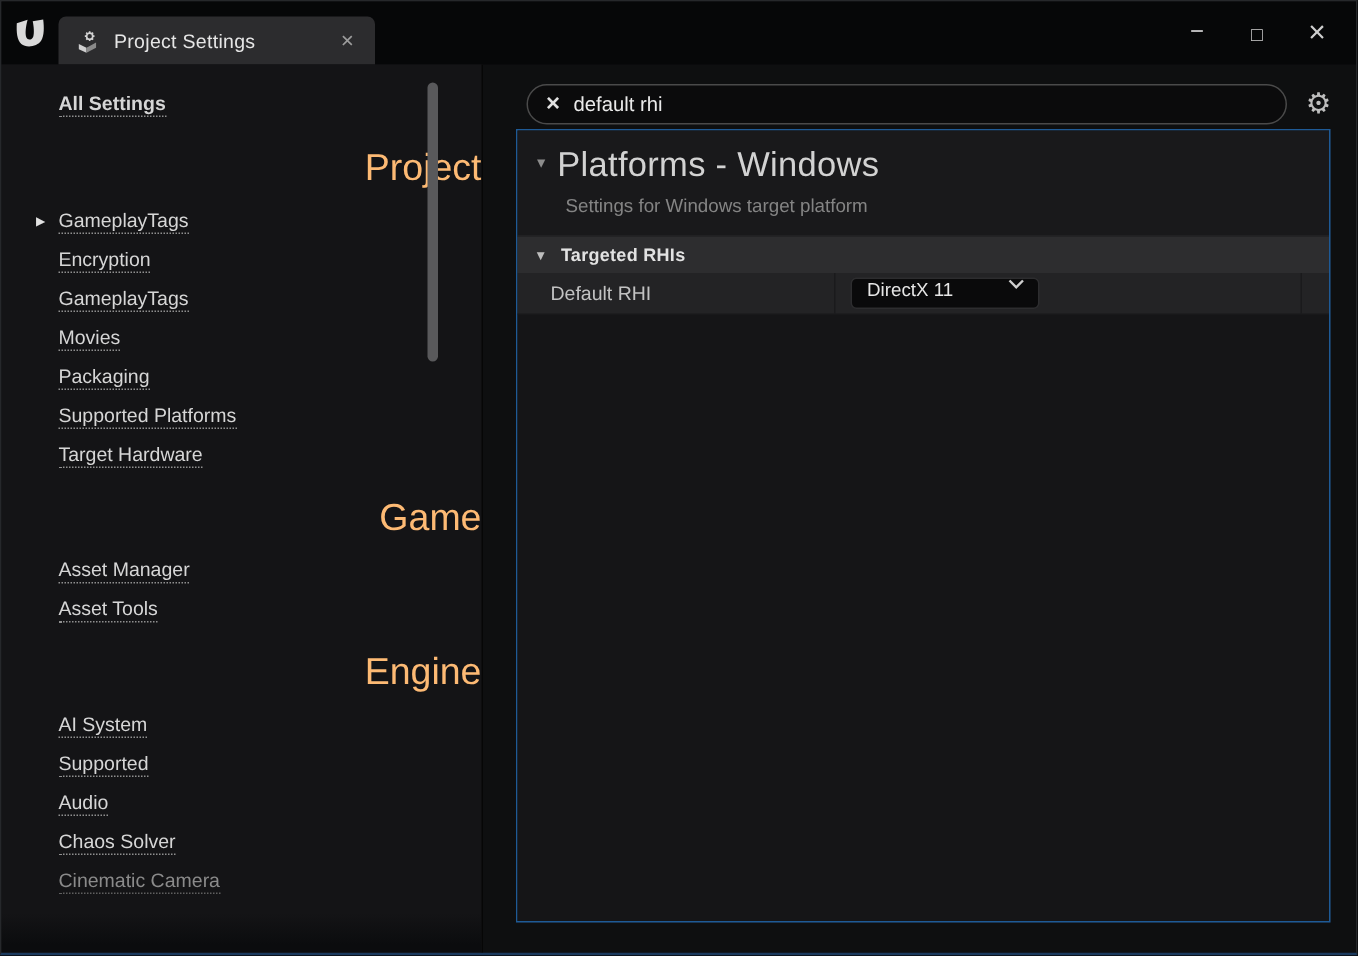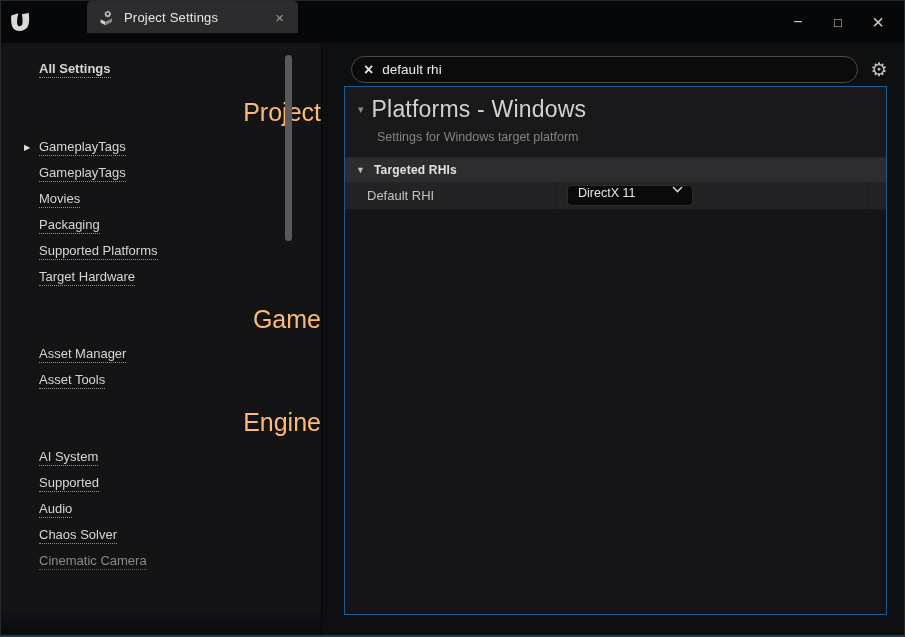--- a/index.html
+++ b/index.html
@@ -3,21 +3,21 @@
 <meta charset="utf-8">
 <style>
   * { margin:0; padding:0; box-sizing:border-box; }
   html,body { width:905px; height:637px; background:#000; }
   body { font-family:"Liberation Sans", sans-serif; overflow:hidden; }
 
   .window { width:905px; height:637px; display:flex; flex-direction:column;
             background:#101113; border:1px solid #26282b; border-bottom:2px solid #1b3a5e; }
 
   
-  .titlebar { height:42px; flex:none; background:#060708; display:flex; position:relative;gap:48px; }
+  .titlebar { height:42px; flex:none; background:#060708; display:flex; align-items:flex-end; position:relative; }
   .logo { width:38px; height:42px; display:flex; align-items:center; justify-content:center; }
   .tab { width:211px; height:32px; background:#2c2c2e; border-radius:5px 5px 0 0;
          display:flex; align-items:center; gap:9px; padding:0 10px 0 11px; }
   .tab-icon { flex:none; display:flex; }
   .tab-label { flex:1; color:#e6e6e6; font-size:13px; letter-spacing:.2px; }
   .tab-close { color:#9c9c9c; font-size:15px; line-height:1; padding:2px 4px; }
   .win-controls { position:absolute; right:6px; top:0; height:42px; display:flex; align-items:center; }
   .win-btn { width:40px; text-align:center; color:#cfcfcf; }
   .win-btn.min { font-size:16px; }
   .win-btn.max { font-size:13px; }
@@ -113,20 +113,23 @@
       <div class="all-settings">
         <a href="#" class="side-link">All Settings</a>
       </div>
 
       <div class="section-title">Project</div>
       <div class="side-item">
         <span class="side-arrow">▶</span>
         <a href="#" class="side-link">GameplayTags</a>
       </div>
       <div class="side-item">
+        <a href="#" class="side-link">Encryption</a>
+      </div>
+      <div class="side-item">
         <a href="#" class="side-link">GameplayTags</a>
       </div>
       <div class="side-item">
         <a href="#" class="side-link">Movies</a>
       </div>
       <div class="side-item">
         <a href="#" class="side-link">Packaging</a>
       </div>
       <div class="side-item">
         <a href="#" class="side-link">Supported Platforms</a>

